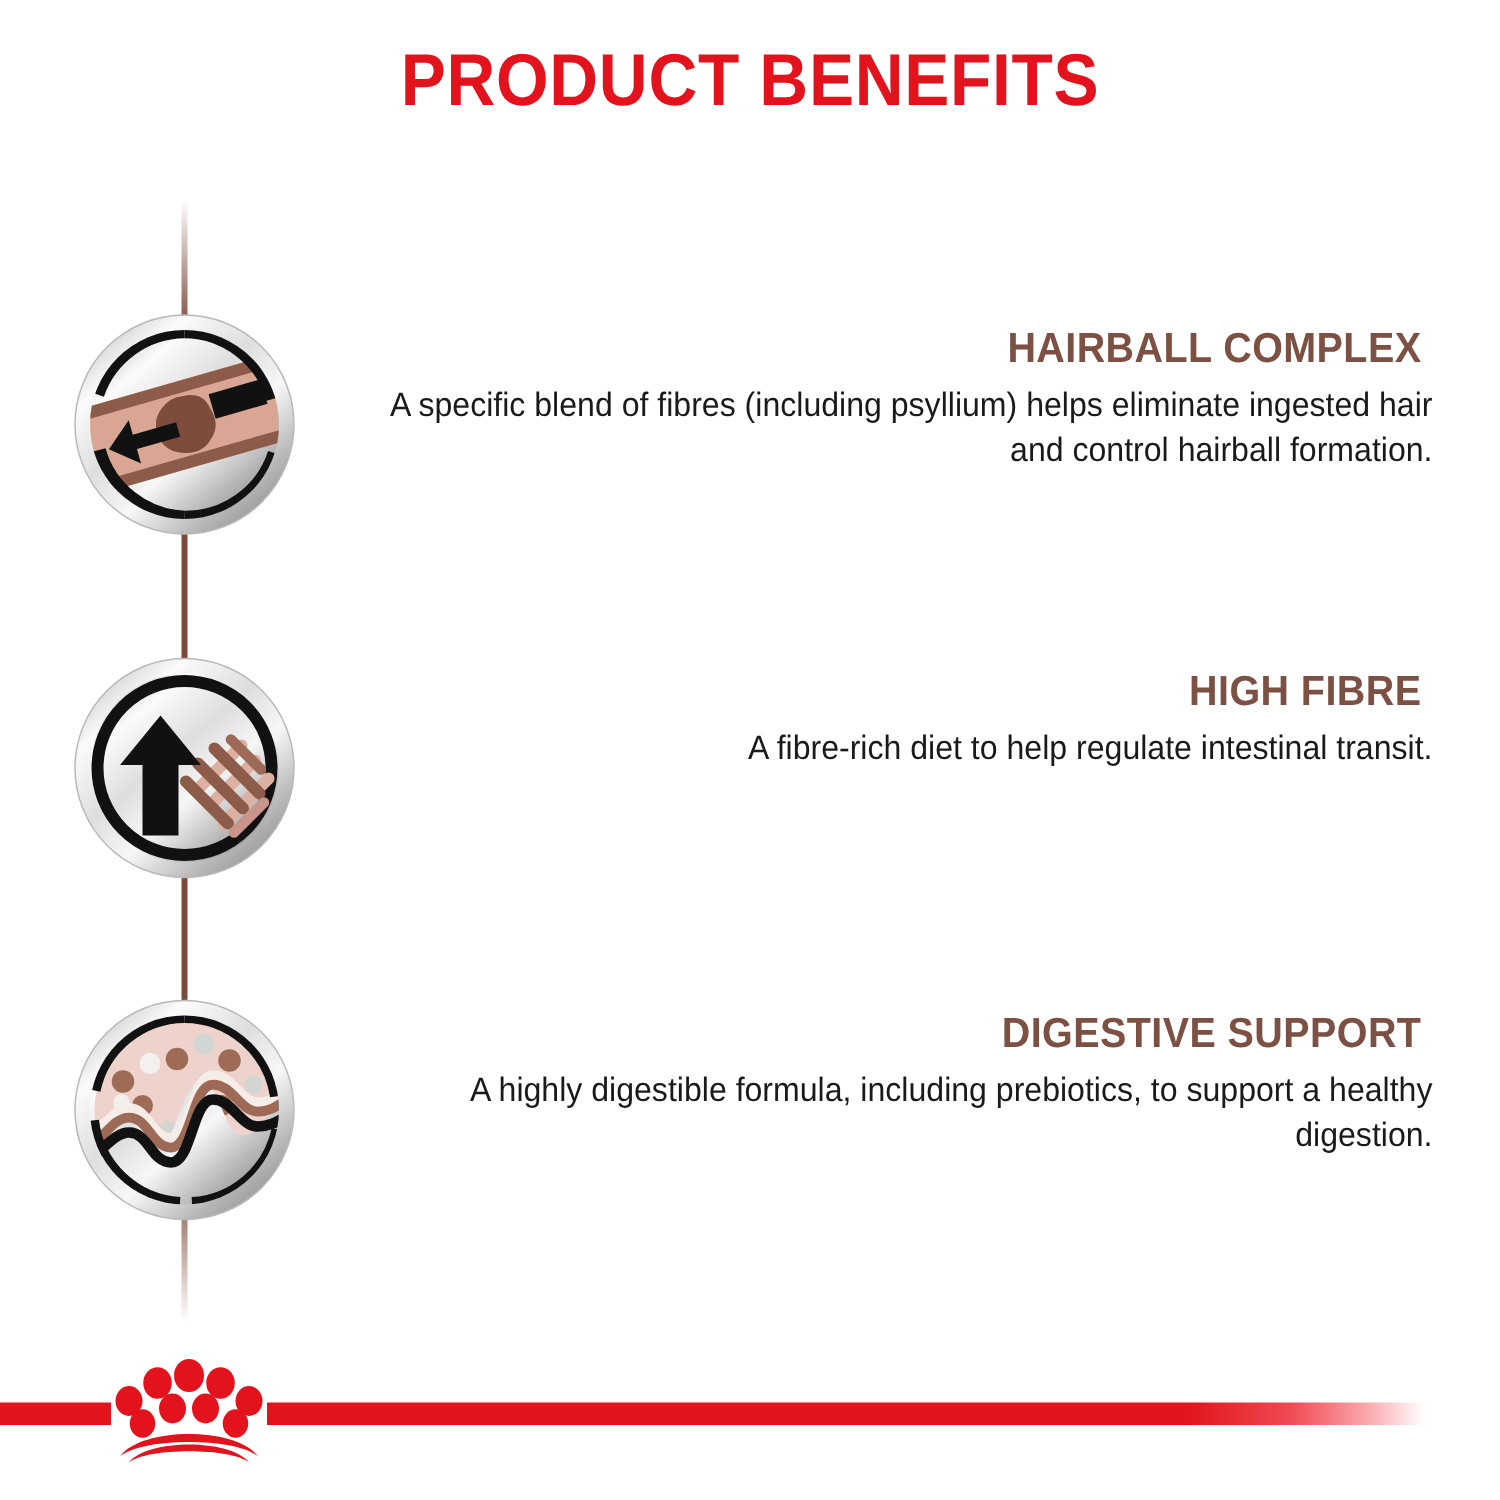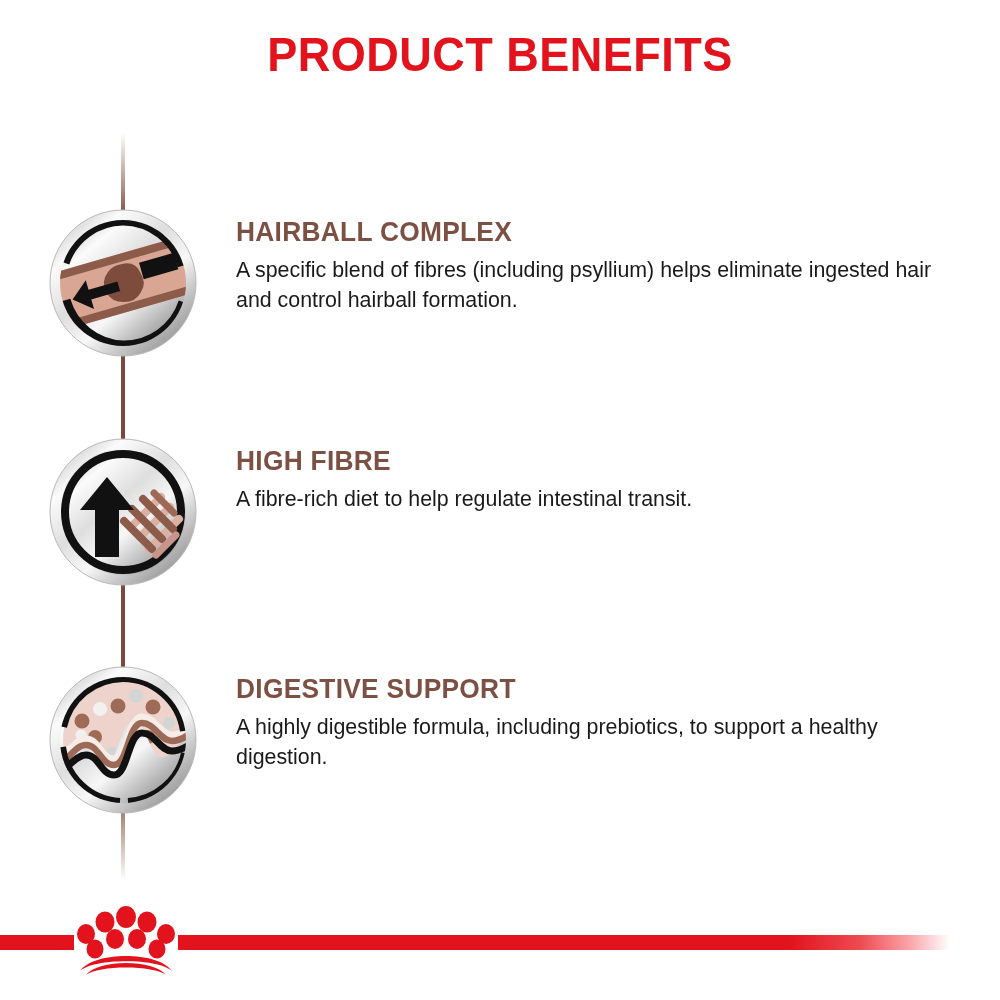--- a/index.html
+++ b/index.html
@@ -40,21 +40,21 @@
       rgba(124,74,60,0) 100%);
   }
 
   
   .benefit{position:absolute;left:0;width:1000px;}
   .benefit .icon-wrap{
     position:absolute;left:48px;top:0;
     width:150px;height:150px;
   }
   .benefit .text-wrap{
-    position:absolute;left:236px;top:8px;width:740px;
+    position:absolute;left:252px;top:8px;width:740px;text-align:right;
   }
   .b-title{
     font-size:28px;
     font-weight:bold;
     color:#7d5044;
     letter-spacing:0.3px;
     transform:scaleX(0.94);
     transform-origin:left center;
     margin:0 0 7px 0;
     white-space:nowrap;

